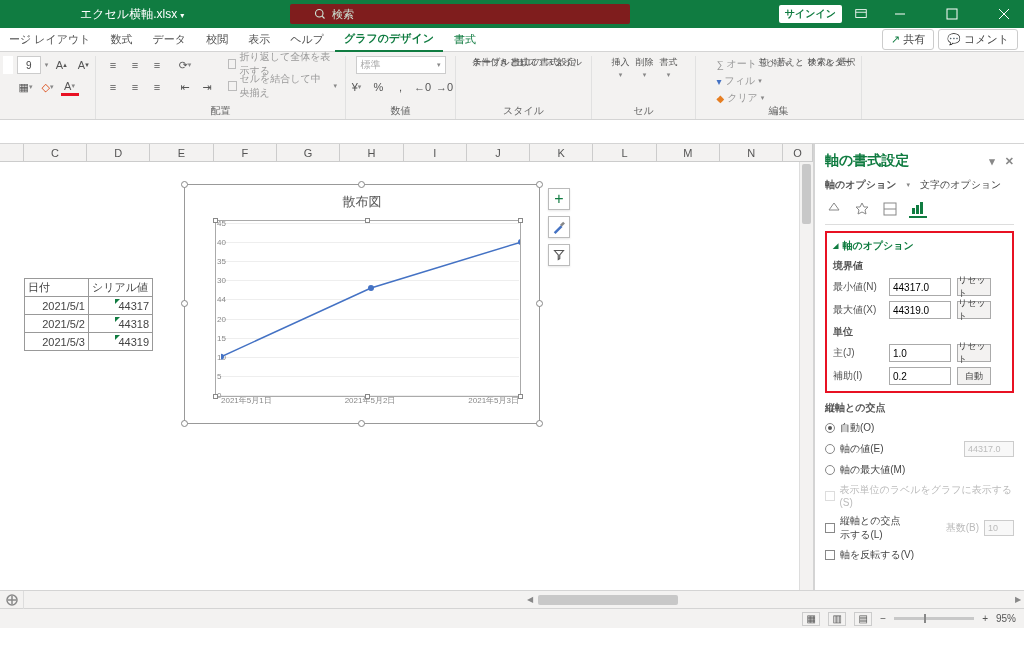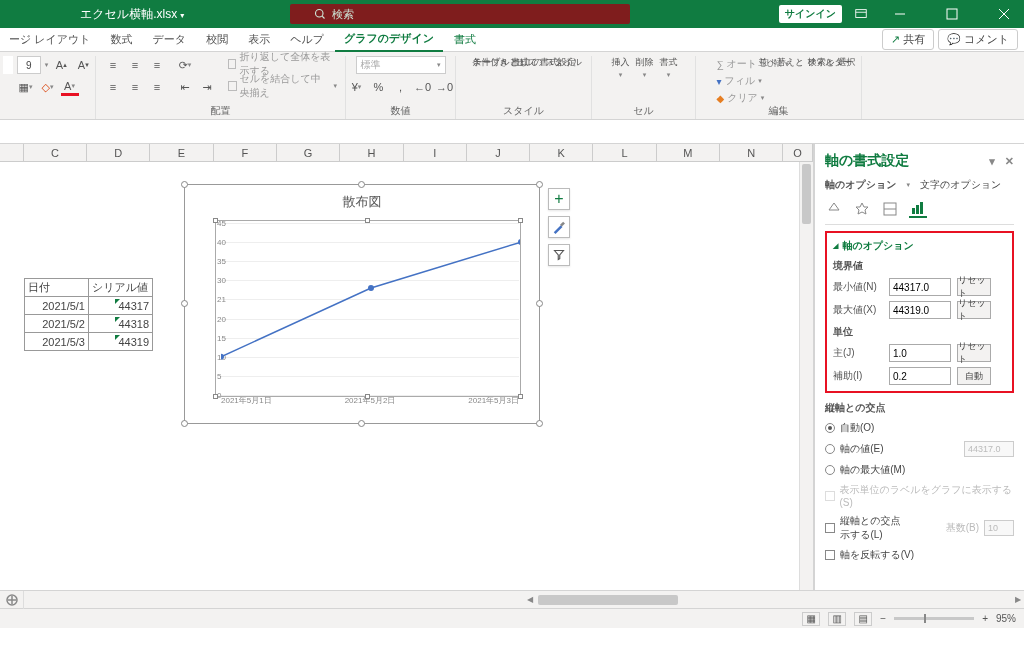--- a/index.html
+++ b/index.html
@@ -384,21 +384,21 @@
           <div class="ytick" style="top: 172px; left: -4px;">0</div>
           <div class="gridln" style="top: 152.889px;"></div>
           <div class="ytick" style="top: 152.889px; left: -4px;">5</div>
           <div class="gridln" style="top: 133.778px;"></div>
           <div class="ytick" style="top: 133.778px; left: -4px;">10</div>
           <div class="gridln" style="top: 114.667px;"></div>
           <div class="ytick" style="top: 114.667px; left: -4px;">15</div>
           <div class="gridln" style="top: 95.5556px;"></div>
           <div class="ytick" style="top: 95.5556px; left: -4px;">20</div>
           <div class="gridln" style="top: 76.4444px;"></div>
-          <div class="ytick" style="top: 76.4444px; left: -4px;">21</div>
+          <div class="ytick" style="top: 76.4444px; left: -4px;">44</div>
           <div class="gridln" style="top: 57.3333px;"></div>
           <div class="ytick" style="top: 57.3333px; left: -4px;">30</div>
           <div class="gridln" style="top: 38.2222px;"></div>
           <div class="ytick" style="top: 38.2222px; left: -4px;">35</div>
           <div class="gridln" style="top: 19.1111px;"></div>
           <div class="ytick" style="top: 19.1111px; left: -4px;">40</div>
           <div class="gridln" style="top: 0px;"></div>
           <div class="ytick" style="top: 0px; left: -4px;">45</div>
           <svg width="300" height="172" style="position: absolute;">
             <path d="M0,133.77777777777777 L150,64.97777777777777 L300,19.111111111111114" stroke="#4472c4" fill="none" stroke-width="1.5"></path>

